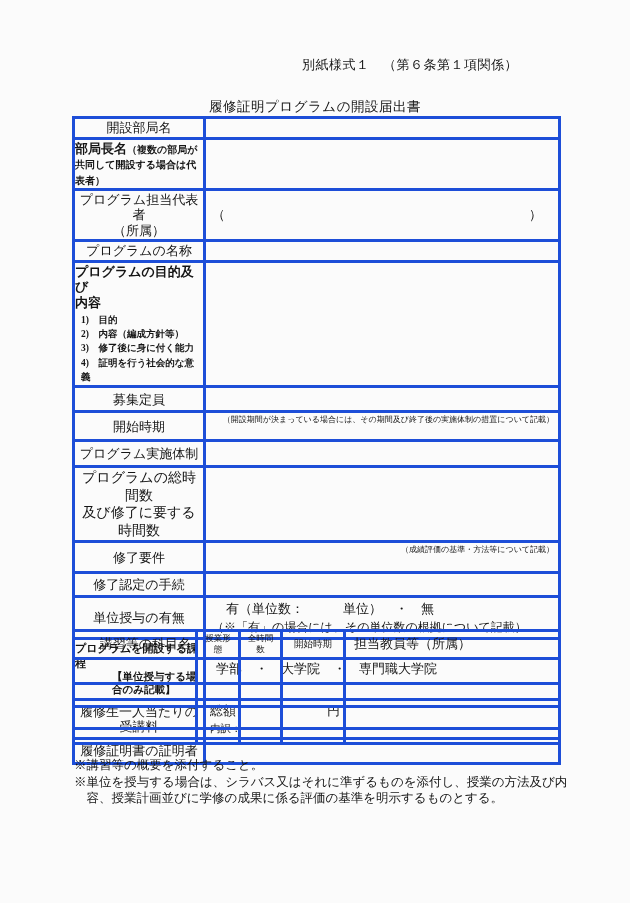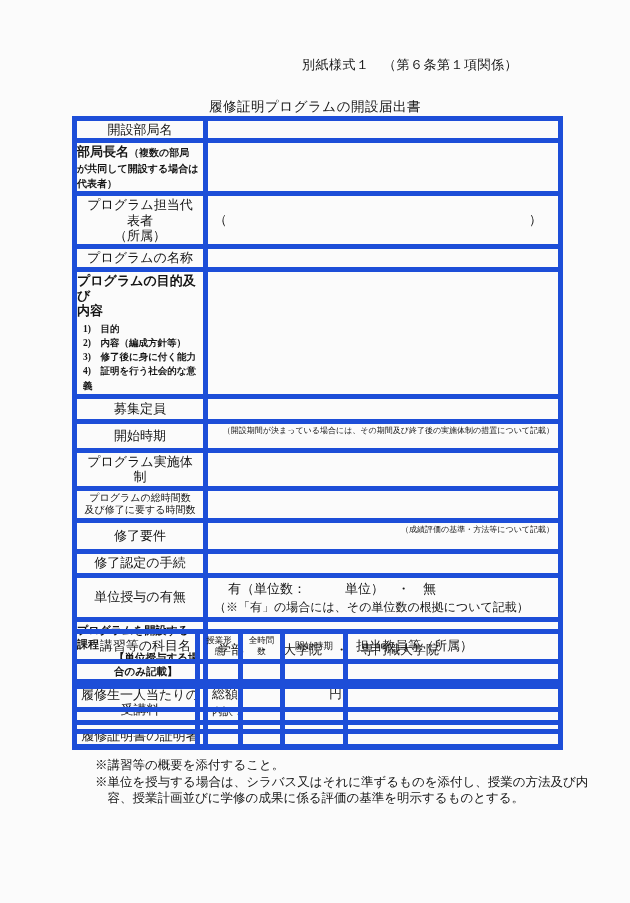--- a/index.html
+++ b/index.html
@@ -7,47 +7,47 @@
     width:630px;height:903px;background:#fbfbfb;
     font-family:"Liberation Serif","DejaVu Serif",serif;
     color:#151515;
     -webkit-font-smoothing:antialiased;
   }
   .page{position:relative;width:630px;height:903px;overflow:hidden;}
   .corner{position:absolute;top:56px;right:112px;font-size:13px;letter-spacing:.5px;}
   .doc-title{position:absolute;top:98px;left:0;width:630px;text-align:center;font-size:13.5px;letter-spacing:.5px;}
 
   table{border-collapse:collapse;table-layout:fixed;}
-  td{border:5px solid #1d4ed8;padding:1px 4px;overflow:hidden;}
+  td{border:3px solid #1d4ed8;padding:1px 4px;overflow:hidden;}
 
   .maintable{position:absolute;top:116px;left:72px;width:486px;}
   .lbl{font-size:13px;text-align:center;vertical-align:middle;line-height:1.18;}
   .lbl-left{text-align:left;padding-left:0;font-weight:bold;}
   .val{font-size:13px;vertical-align:middle;}
   .vtop{vertical-align:top;}
   .small-note{font-size:10px;}
   .tiny-note{font-size:8px;line-height:1.3;padding-top:2px;text-align:right;}
   .list-items{font-size:9.5px;line-height:1.5;padding:3px 0 0 6px;text-align:left;}
-  .two-line-sm{font-size:10px;line-height:1.25;}
+  .two-line-sm{font-size:14px;line-height:1.25;}
   .ct-line1{font-size:11px;line-height:1.3;}
   .ct-line2{font-size:10.5px;line-height:1.3;margin-left:37px;}
   .paren-cell{display:flex;justify-content:space-between;align-items:center;padding:0 12px 0 2px;font-size:13px;}
   .credits-main{font-size:13px;padding:1px 0 1px 16px;}
   .credits-note{font-size:12px;padding-left:2px;}
   .fee-total{font-size:13px;}
   .fee-breakdown{font-size:10.5px;padding-top:2px;}
 
   .coursetable{position:absolute;top:629px;left:72px;width:486px;}
   .band{font-size:13px;text-align:center;height:17px;letter-spacing:1px;}
   .col-sub{font-size:13px;text-align:right;vertical-align:middle;}
   .col-small2{font-size:8.5px;text-align:center;vertical-align:middle;line-height:1.35;}
   .col-small1{font-size:9.5px;text-align:center;vertical-align:middle;}
   .col-teacher{font-size:13px;text-align:left;vertical-align:middle;padding-left:8px;}
 
-  .footnotes{position:absolute;top:757px;left:74px;width:500px;font-size:12.5px;line-height:1.32;margin-left:21px;}
+  .footnotes{position:absolute;top:757px;left:74px;width:500px;font-size:12.5px;line-height:1.32;}
   .footnotes .fline{text-indent:-12.5px;padding-left:12.5px;}
 </style>
 </head>
 <body>
 
 <div class="page">
 
   <div class="corner">別紙様式１　（第６条第１項関係）</div>
   <div class="doc-title">履修証明プログラムの開設届出書</div>
 

